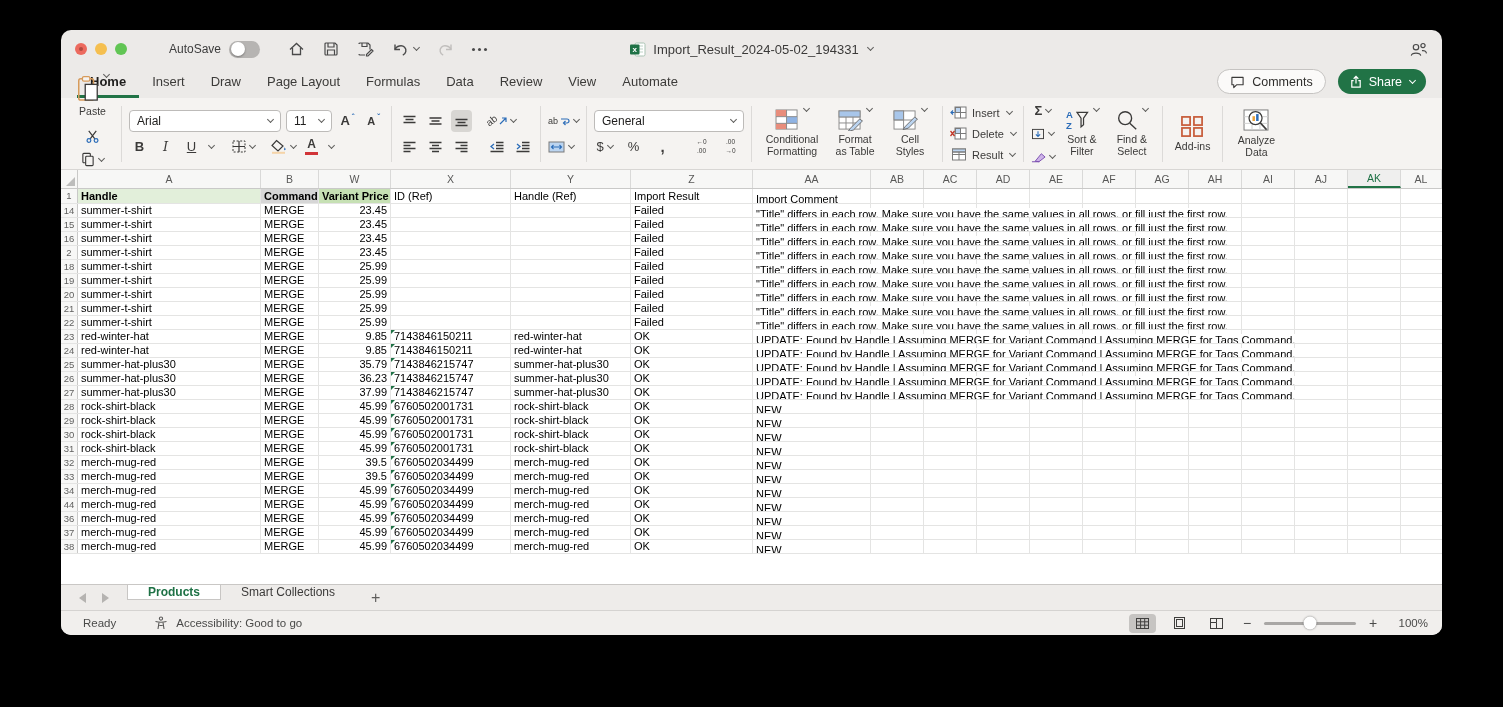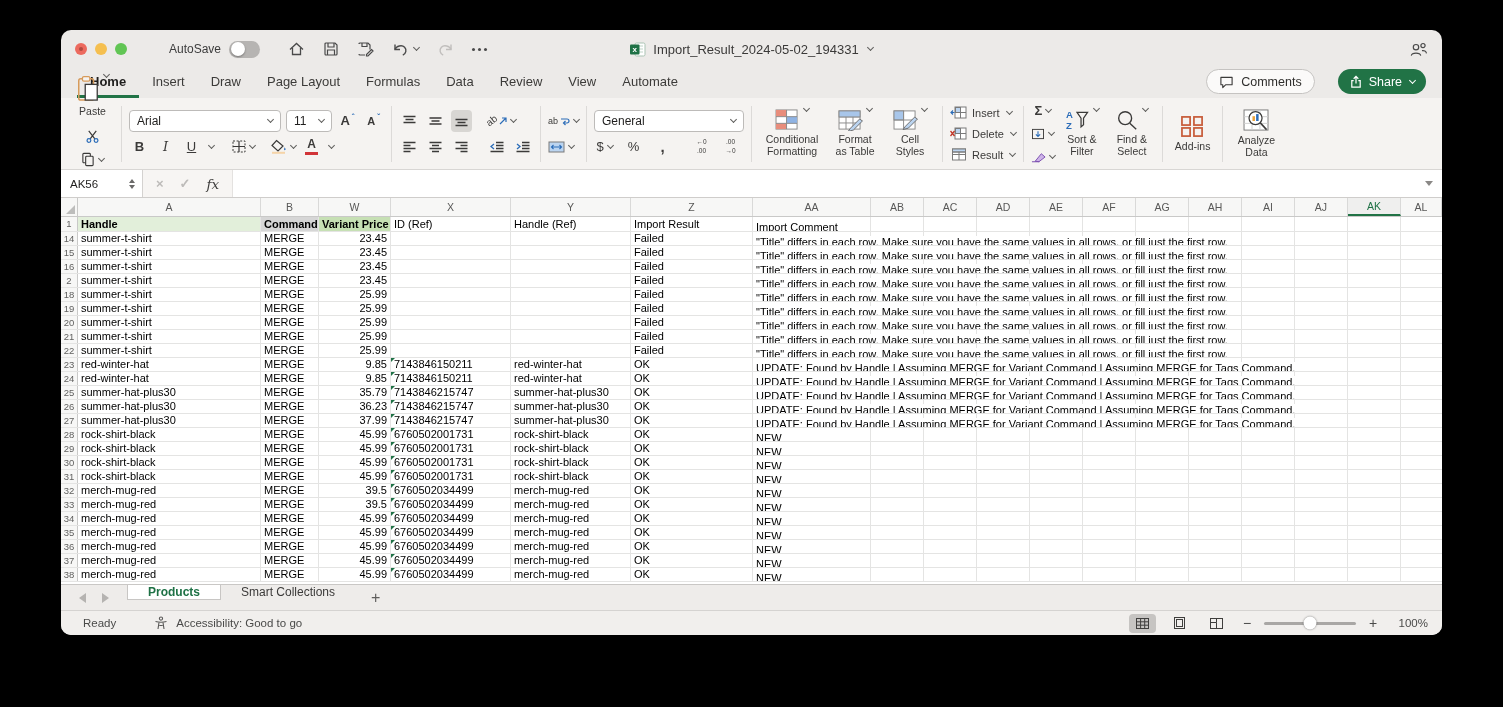--- a/index.html
+++ b/index.html
@@ -21,21 +21,21 @@
   .dots i{width:3px;height:3px;border-radius:50%;background:#4a4a4a;display:block}
   .title-center{position:absolute;left:430px;right:430px;top:0;height:38px;display:flex;align-items:center;justify-content:center;gap:7px;color:#3b3a39;font-size:13px}
   .tright{margin-left:auto;display:flex;align-items:center}
   .search{width:242px;height:22px;border:1px solid #c9c7c5;border-radius:6px;display:flex;align-items:center;gap:6px;padding:0 8px;color:#8a8886;font-size:12px}
   .people{margin-left:12px;display:flex;align-items:center}
 
   
   .tabrow{height:30px;flex:none;display:flex;align-items:flex-end;padding:0 16px}
   .rtab{font-size:13px;color:#3c3b39;padding:0 13px 9px;cursor:default}
   .rtab.active{font-weight:bold;color:#1f1e1d;border-bottom:3px solid #217346;padding-bottom:6px}
-  .tabrow-right{margin-left:auto;display:flex;gap:23px;align-items:center;padding-bottom:4px}
+  .tabrow-right{margin-left:auto;display:flex;gap:12px;align-items:center;padding-bottom:4px}
   .btn-comments{height:25px;border:1px solid #c5c3c1;border-radius:13px;background:#FBFAF9;display:flex;align-items:center;gap:7px;padding:0 12px;font-size:12.5px;color:#2f2e2c}
   .btn-share{height:25px;border-radius:13px;background:#217346;color:#fff;display:flex;align-items:center;gap:6px;padding:0 11px;font-size:12.5px}
   .btn-share .chv{border-color:#fff}
 
   
   .ribbon{height:72px;flex:none;background:#F5F3F1;border-bottom:1px solid #D8D6D4;display:flex;align-items:center;padding:0 10px;gap:7px}
   .vdiv{width:1px;height:56px;background:#DCDAD8;flex:none}
   .grp{display:flex;flex-direction:column;justify-content:center;gap:4px;flex:none}
   .rrow{display:flex;align-items:center;gap:5px}
   .sbtn{height:22px;min-width:21px;display:flex;align-items:center;justify-content:center;gap:2px;border-radius:4px;color:#3b3a39;font-size:13px}
@@ -580,38 +580,20 @@
               <rect x="9.8" y="7.5" width="2.6" height="5" fill="#E9A23B"></rect>
               <rect x="13.6" y="5.3" width="2.6" height="7.2" fill="#2b6cb8"></rect>
               <path d="M18 14.5l6.5 7" stroke="#3b3a39" stroke-width="1.6"></path>
             </svg>
         </span>
         <span>Analyze Data</span>
       </div>
     </div>
   </div>
 
-  <div class="fbar">
-    <div class="namebox">
-      <span>AK56</span>
-      <span class="spin">
-          <i class="up"></i>
-          <i class="dn"></i>
-        </span>
-    </div>
-    <div class="fbtns">
-      <span class="gx">×</span>
-      <span class="gx">✓</span>
-      <span class="fx">fx</span>
-    </div>
-    <div class="finput"></div>
-    <div class="fchv">
-        <i></i>
-      </div>
-  </div>
 
   <div class="sheet">
       <div class="colhdr">
         <div class="corner">
           <i class="ctri"></i>
         </div>
         <div class="ch" style="width: 183px;">A</div>
         <div class="ch" style="width: 58px;">B</div>
         <div class="ch" style="width: 72px;">W</div>
         <div class="ch" style="width: 120px;">X</div>
@@ -844,21 +826,21 @@
         <div class="gut">34</div>
         <div class="c" style="width: 183px;">merch-mug-red</div>
         <div class="c" style="width: 58px;">MERGE</div>
         <div class="c num" style="width: 72px;">45.99</div>
         <div class="c" style="width: 120px;">6760502034499<i class="tri"></i></div>
         <div class="c" style="width: 120px;">merch-mug-red</div>
         <div class="c" style="width: 122px;">OK</div>
         <div class="region"><i class="rline" style="left: 117px;"></i><i class="rline" style="left: 170px;"></i><i class="rline" style="left: 223px;"></i><i class="rline" style="left: 276px;"></i><i class="rline" style="left: 329px;"></i><i class="rline" style="left: 382px;"></i><i class="rline" style="left: 435px;"></i><i class="rline" style="left: 488px;"></i><i class="rline" style="left: 541px;"></i><i class="rline" style="left: 594px;"></i><i class="rline" style="left: 647px;"></i><span class="cmt">NEW</span></div>
       </div>
       <div class="row">
-        <div class="gut">35</div>
+        <div class="gut">44</div>
         <div class="c" style="width: 183px;">merch-mug-red</div>
         <div class="c" style="width: 58px;">MERGE</div>
         <div class="c num" style="width: 72px;">45.99</div>
         <div class="c" style="width: 120px;">6760502034499<i class="tri"></i></div>
         <div class="c" style="width: 120px;">merch-mug-red</div>
         <div class="c" style="width: 122px;">OK</div>
         <div class="region"><i class="rline" style="left: 117px;"></i><i class="rline" style="left: 170px;"></i><i class="rline" style="left: 223px;"></i><i class="rline" style="left: 276px;"></i><i class="rline" style="left: 329px;"></i><i class="rline" style="left: 382px;"></i><i class="rline" style="left: 435px;"></i><i class="rline" style="left: 488px;"></i><i class="rline" style="left: 541px;"></i><i class="rline" style="left: 594px;"></i><i class="rline" style="left: 647px;"></i><span class="cmt">NEW</span></div>
       </div>
       <div class="row">
         <div class="gut">36</div>

